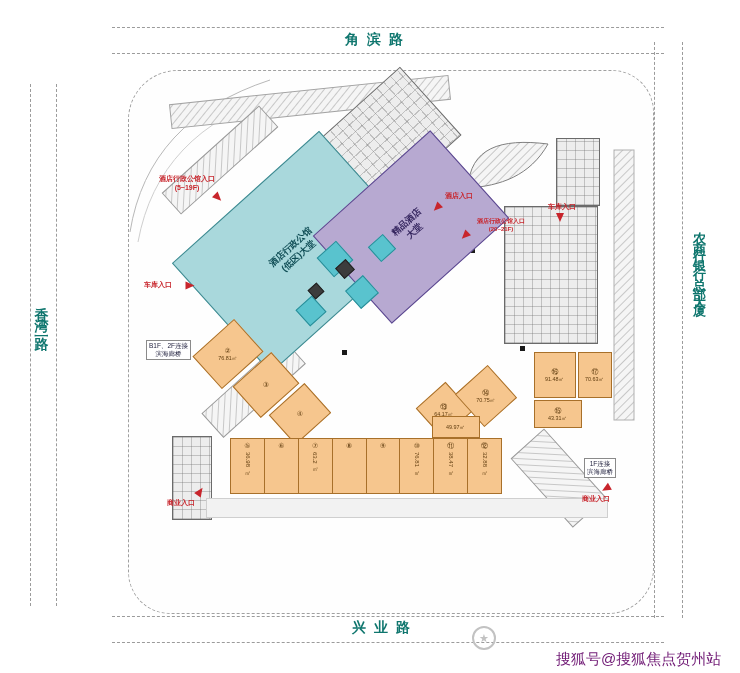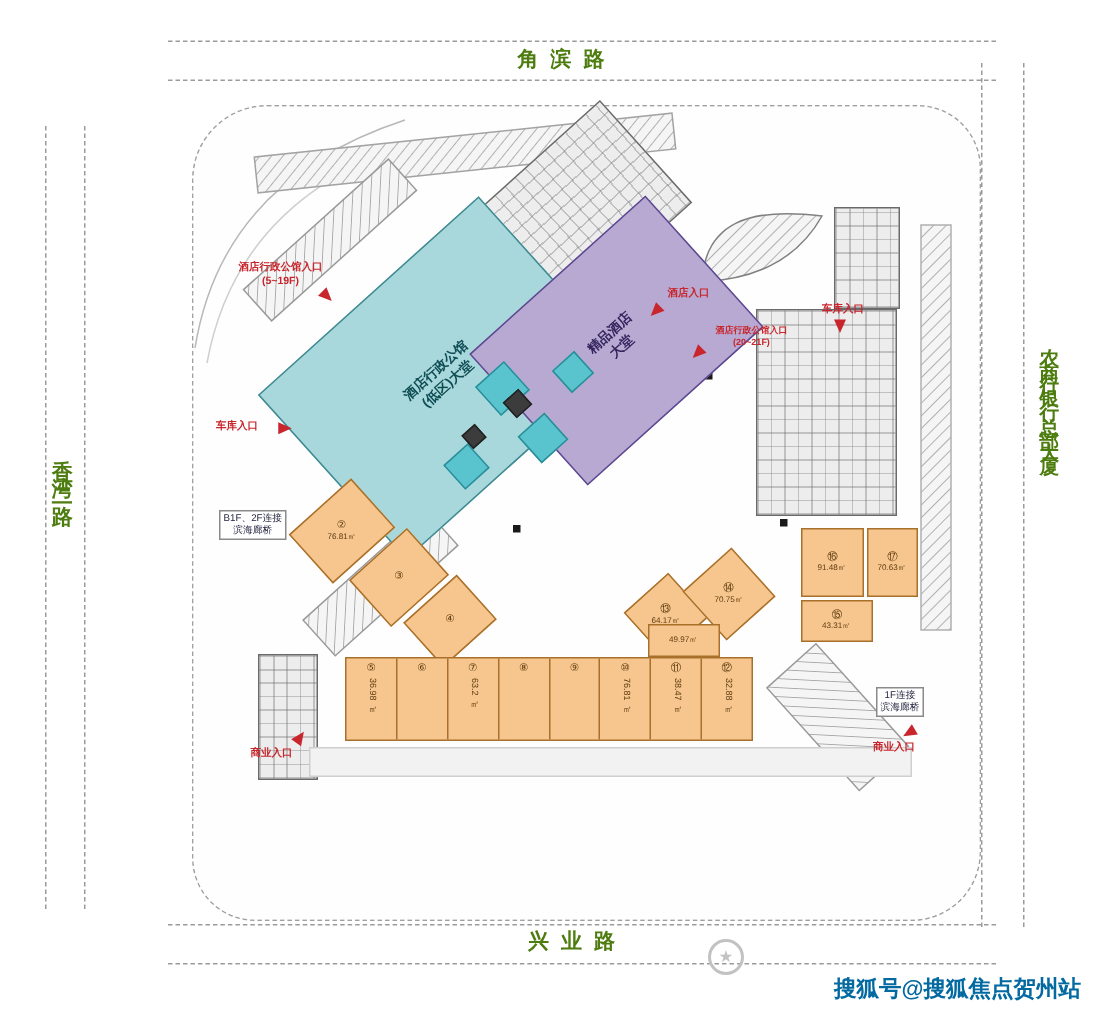--- a/index.html
+++ b/index.html
@@ -2,21 +2,21 @@
 <html><head>
 <meta charset="utf-8">
 <style>
   html,body{margin:0;padding:0;width:740px;height:673px;background:#fff;overflow:hidden;
     font-family:"Liberation Sans","DejaVu Sans",sans-serif;position:relative;}
   .abs{position:absolute;}
   .pre{white-space:pre-line;}
   
   .hline{position:absolute;height:0;border-top:1px dashed #9b9b9b;}
   .vline{position:absolute;width:0;border-left:1px dashed #9b9b9b;}
-  .road-label{position:absolute;color:#4d7c0f;font-size:14px;font-weight:bold;letter-spacing:8px;}
+  .road-label{position:absolute;color:#0f766e;font-size:14px;font-weight:bold;letter-spacing:8px;}
   .road-label.v{writing-mode:vertical-rl;letter-spacing:10px;}
   .road-label.v2{writing-mode:vertical-rl;letter-spacing:9px;font-size:13px;}
   
   .site{position:absolute;left:128px;top:70px;width:524px;height:542px;background:#fefefe;
     border:1.5px dashed #a0a0a0;border-radius:50px 42px 46px 42px;}
   
   .blk{position:absolute;box-sizing:border-box;display:flex;align-items:center;justify-content:center;}
   .teal{background:#a9d8dc;border:1px solid #3f8a91;}
   .purple{background:#b7a9d1;border:1px solid #5b4890;}
   .cyan{background:#59c3ce;border:1px solid #2a8d98;}
@@ -49,21 +49,21 @@
   .ent.small{font-size:6px;}
   .tri{position:absolute;width:0;height:0;border-left:4px solid transparent;
     border-right:4px solid transparent;border-bottom:9px solid #c8252c;}
   
   .bridge{position:absolute;font-size:6.5px;color:#1c1c3a;background:#fff;border:1px solid #8a8a8a;
     padding:1px 2px;line-height:1.25;text-align:center;white-space:pre-line;}
   
   .wm-center{position:absolute;color:#c2c2c2;font-size:17px;display:flex;align-items:center;gap:6px;}
   .wm-center .wm-icon{display:inline-block;width:20px;height:20px;border-radius:50%;
     border:2px solid #c2c2c2;color:#c2c2c2;font-size:11px;line-height:20px;text-align:center;}
-  .wm-corner{position:absolute;color:#0369a1;font-size:15px;font-weight:700;
+  .wm-corner{position:absolute;color:#701a75;font-size:15px;font-weight:400;
     text-shadow:0 0 2px #fff,0 0 2px #fff;}
 </style>
 </head>
 <body>
 
 <div class="hline" style="left:112px;top:27px;width:552px"></div>
 <div class="hline" style="left:112px;top:53px;width:552px"></div>
 <div class="road-label" style="left:345px;top:31px">角滨路</div>
 
 <div class="hline" style="left:112px;top:616px;width:552px"></div>

